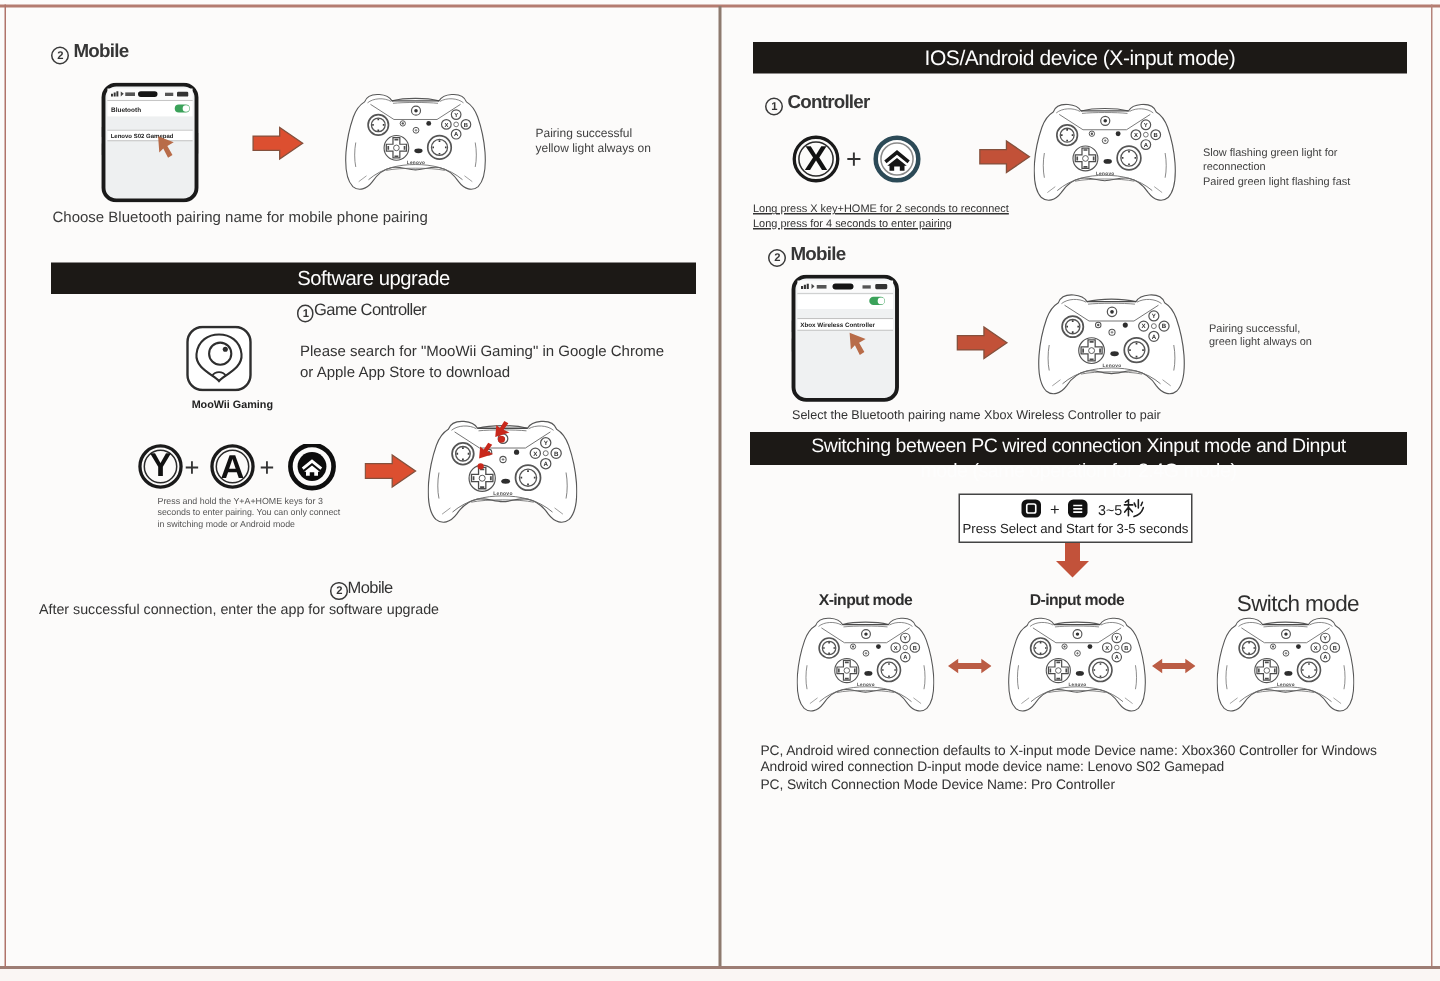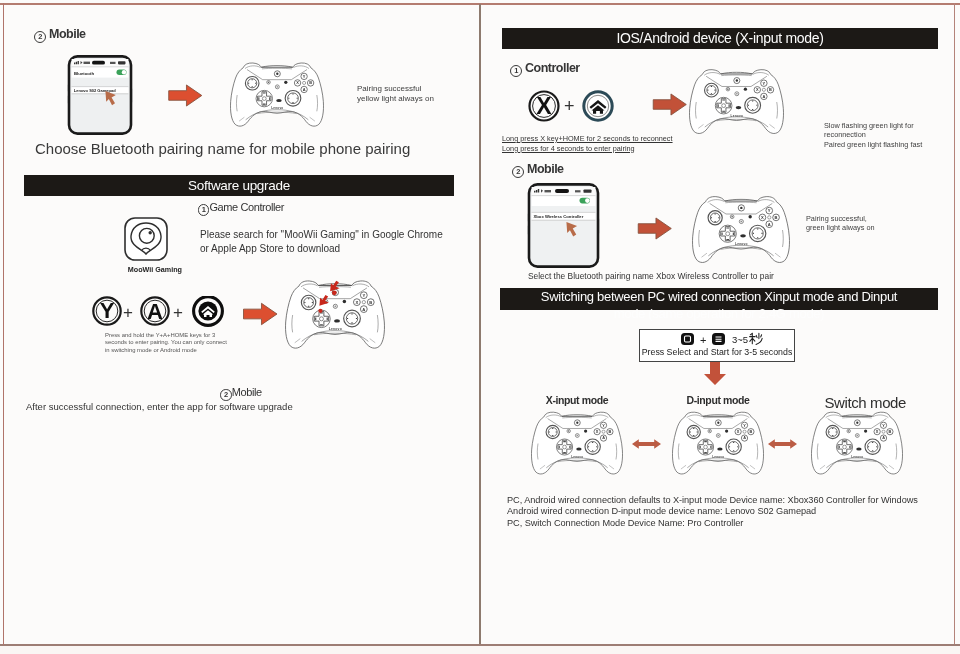--- a/index.html
+++ b/index.html
@@ -124,23 +124,23 @@
 <svg class="abs" style="left:168px;top:84px" width="35" height="23" viewBox="0 0 36 24">
     <use href="#arrowR" fill="#dc4f30"></use>
   </svg>
 
 <svg class="abs" style="left:230px;top:62px" width="94" height="66" viewBox="0 0 144 100">
     <use href="#ctrl"></use>
   </svg>
 
 <div class="abs" style="left:357px;top:84px;font-size:8px;line-height:9.6px;color:#414141;">Pairing successful<br>yellow light always on</div>
 
-<div class="abs" style="left:35px;top:140px;font-size:15px;color:#3a3a3a;">Choose Bluetooth pairing name for mobile phone pairing</div>
-
-<div class="abs bar" style="left:24px;top:175px;width:430px;height:21px;line-height:21px;font-size:13.5px;">Software upgrade</div>
+<div class="abs" style="left:35px;top:140px;font-size:10px;color:#3a3a3a;">Choose Bluetooth pairing name for mobile phone pairing</div>
+
+<div class="abs bar" style="left:34px;top:175px;width:430px;height:21px;line-height:21px;font-size:13.5px;">Software upgrade</div>
 
 <div class="abs" style="left:26px;top:201px;width:430px;text-align:center;font-size:11px;letter-spacing:-0.4px;color:#333;"><span class="circ" style="width:9.5px;height:9.5px;line-height:9.5px;font-size:7.5px;">1</span>Game Controller</div>
 
 <div class="abs" style="left:124px;top:217px;">
 <svg width="44" height="44" viewBox="0 0 44 44">
   <rect x="1" y="1" width="42" height="42" rx="10" fill="#fff" stroke="#2e2e2e" stroke-width="1.6"></rect>
   <path d="M 22,37 C 19,33 6,29 7,19 C 8,10 15,6 22,6 C 29,6 36,10 37,19 C 38,29 25,33 22,37 Z" fill="none" stroke="#2e2e2e" stroke-width="1.4"></path>
   <path d="M 17.5,33.5 C 19.5,30.2 24.5,30.2 26.5,33.5" fill="none" stroke="#2e2e2e" stroke-width="1.2"></path>
   <circle cx="22.8" cy="18.8" r="7.4" fill="none" stroke="#2e2e2e" stroke-width="1.4"></circle>
   <circle cx="26.2" cy="15.8" r="1.7" fill="#2e2e2e"></circle>
@@ -214,21 +214,21 @@
 </div>
 
 <svg class="abs" style="left:652px;top:93px" width="36" height="23" viewBox="0 0 36 24">
     <use href="#arrowR" fill="#c25138"></use>
   </svg>
 
 <svg class="abs" style="left:689px;top:69px" width="95" height="66" viewBox="0 0 144 100">
     <use href="#ctrl"></use>
   </svg>
 
-<div class="abs" style="left:824px;top:97px;font-size:7.3px;line-height:9.3px;color:#414141;margin-top:24px;">Slow flashing green light for<br>reconnection<br>Paired green light flashing fast</div>
+<div class="abs" style="left:802px;top:97px;font-size:7.3px;line-height:9.3px;color:#414141;">Slow flashing green light for<br>reconnection<br>Paired green light flashing fast</div>
 
 <div class="abs" style="left:502px;top:134px;font-size:7.3px;line-height:9.6px;color:#333;text-decoration:underline;">Long press X key+HOME for 2 seconds to reconnect<br>Long press for 4 seconds to enter pairing</div>
 
 <div class="abs h13" style="left:512px;top:162px;"><span class="circ">2</span> Mobile</div>
 
 <div class="abs" style="left:527px;top:183px;width:73px;height:85px;">
 <svg width="73" height="85" viewBox="0 0 73 85">
   <rect x="69.8" y="35" width="2.4" height="16" rx="1" fill="#8f8f8f"></rect>
   <rect x="0.8" y="30" width="2" height="9" rx="1" fill="#8f8f8f"></rect>
   <rect x="0.8" y="42" width="2" height="10" rx="1" fill="#8f8f8f"></rect>

